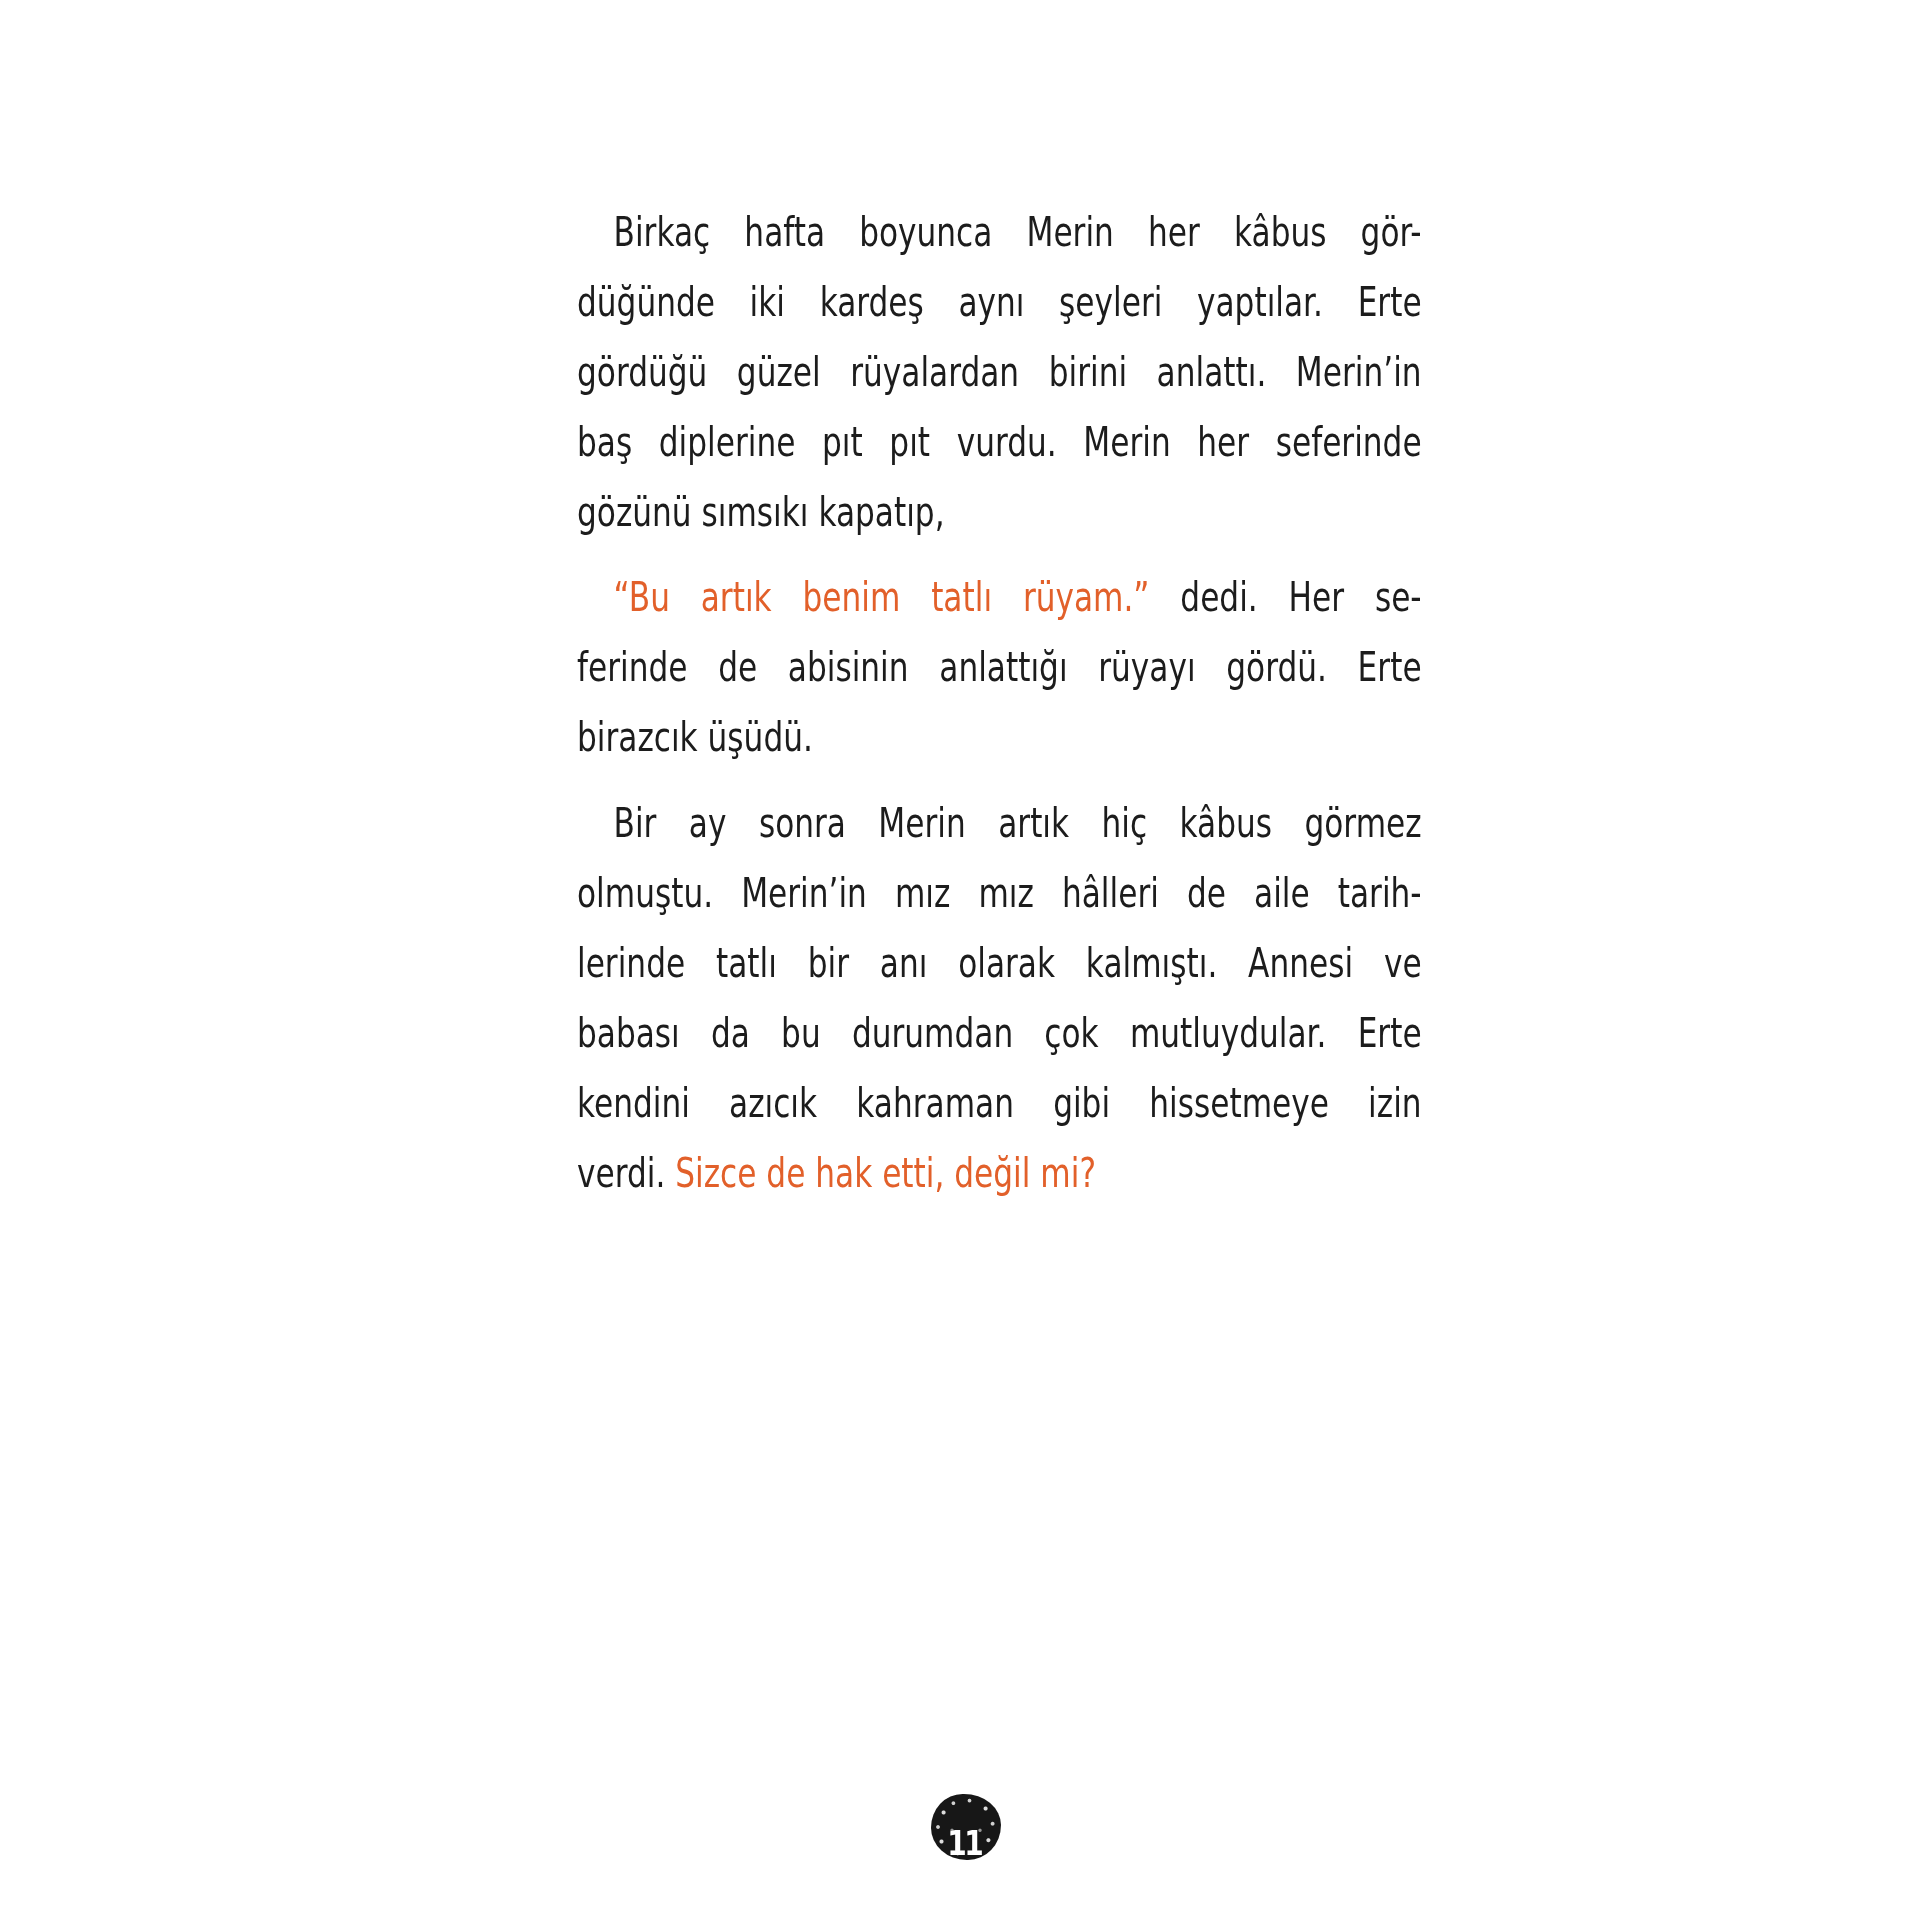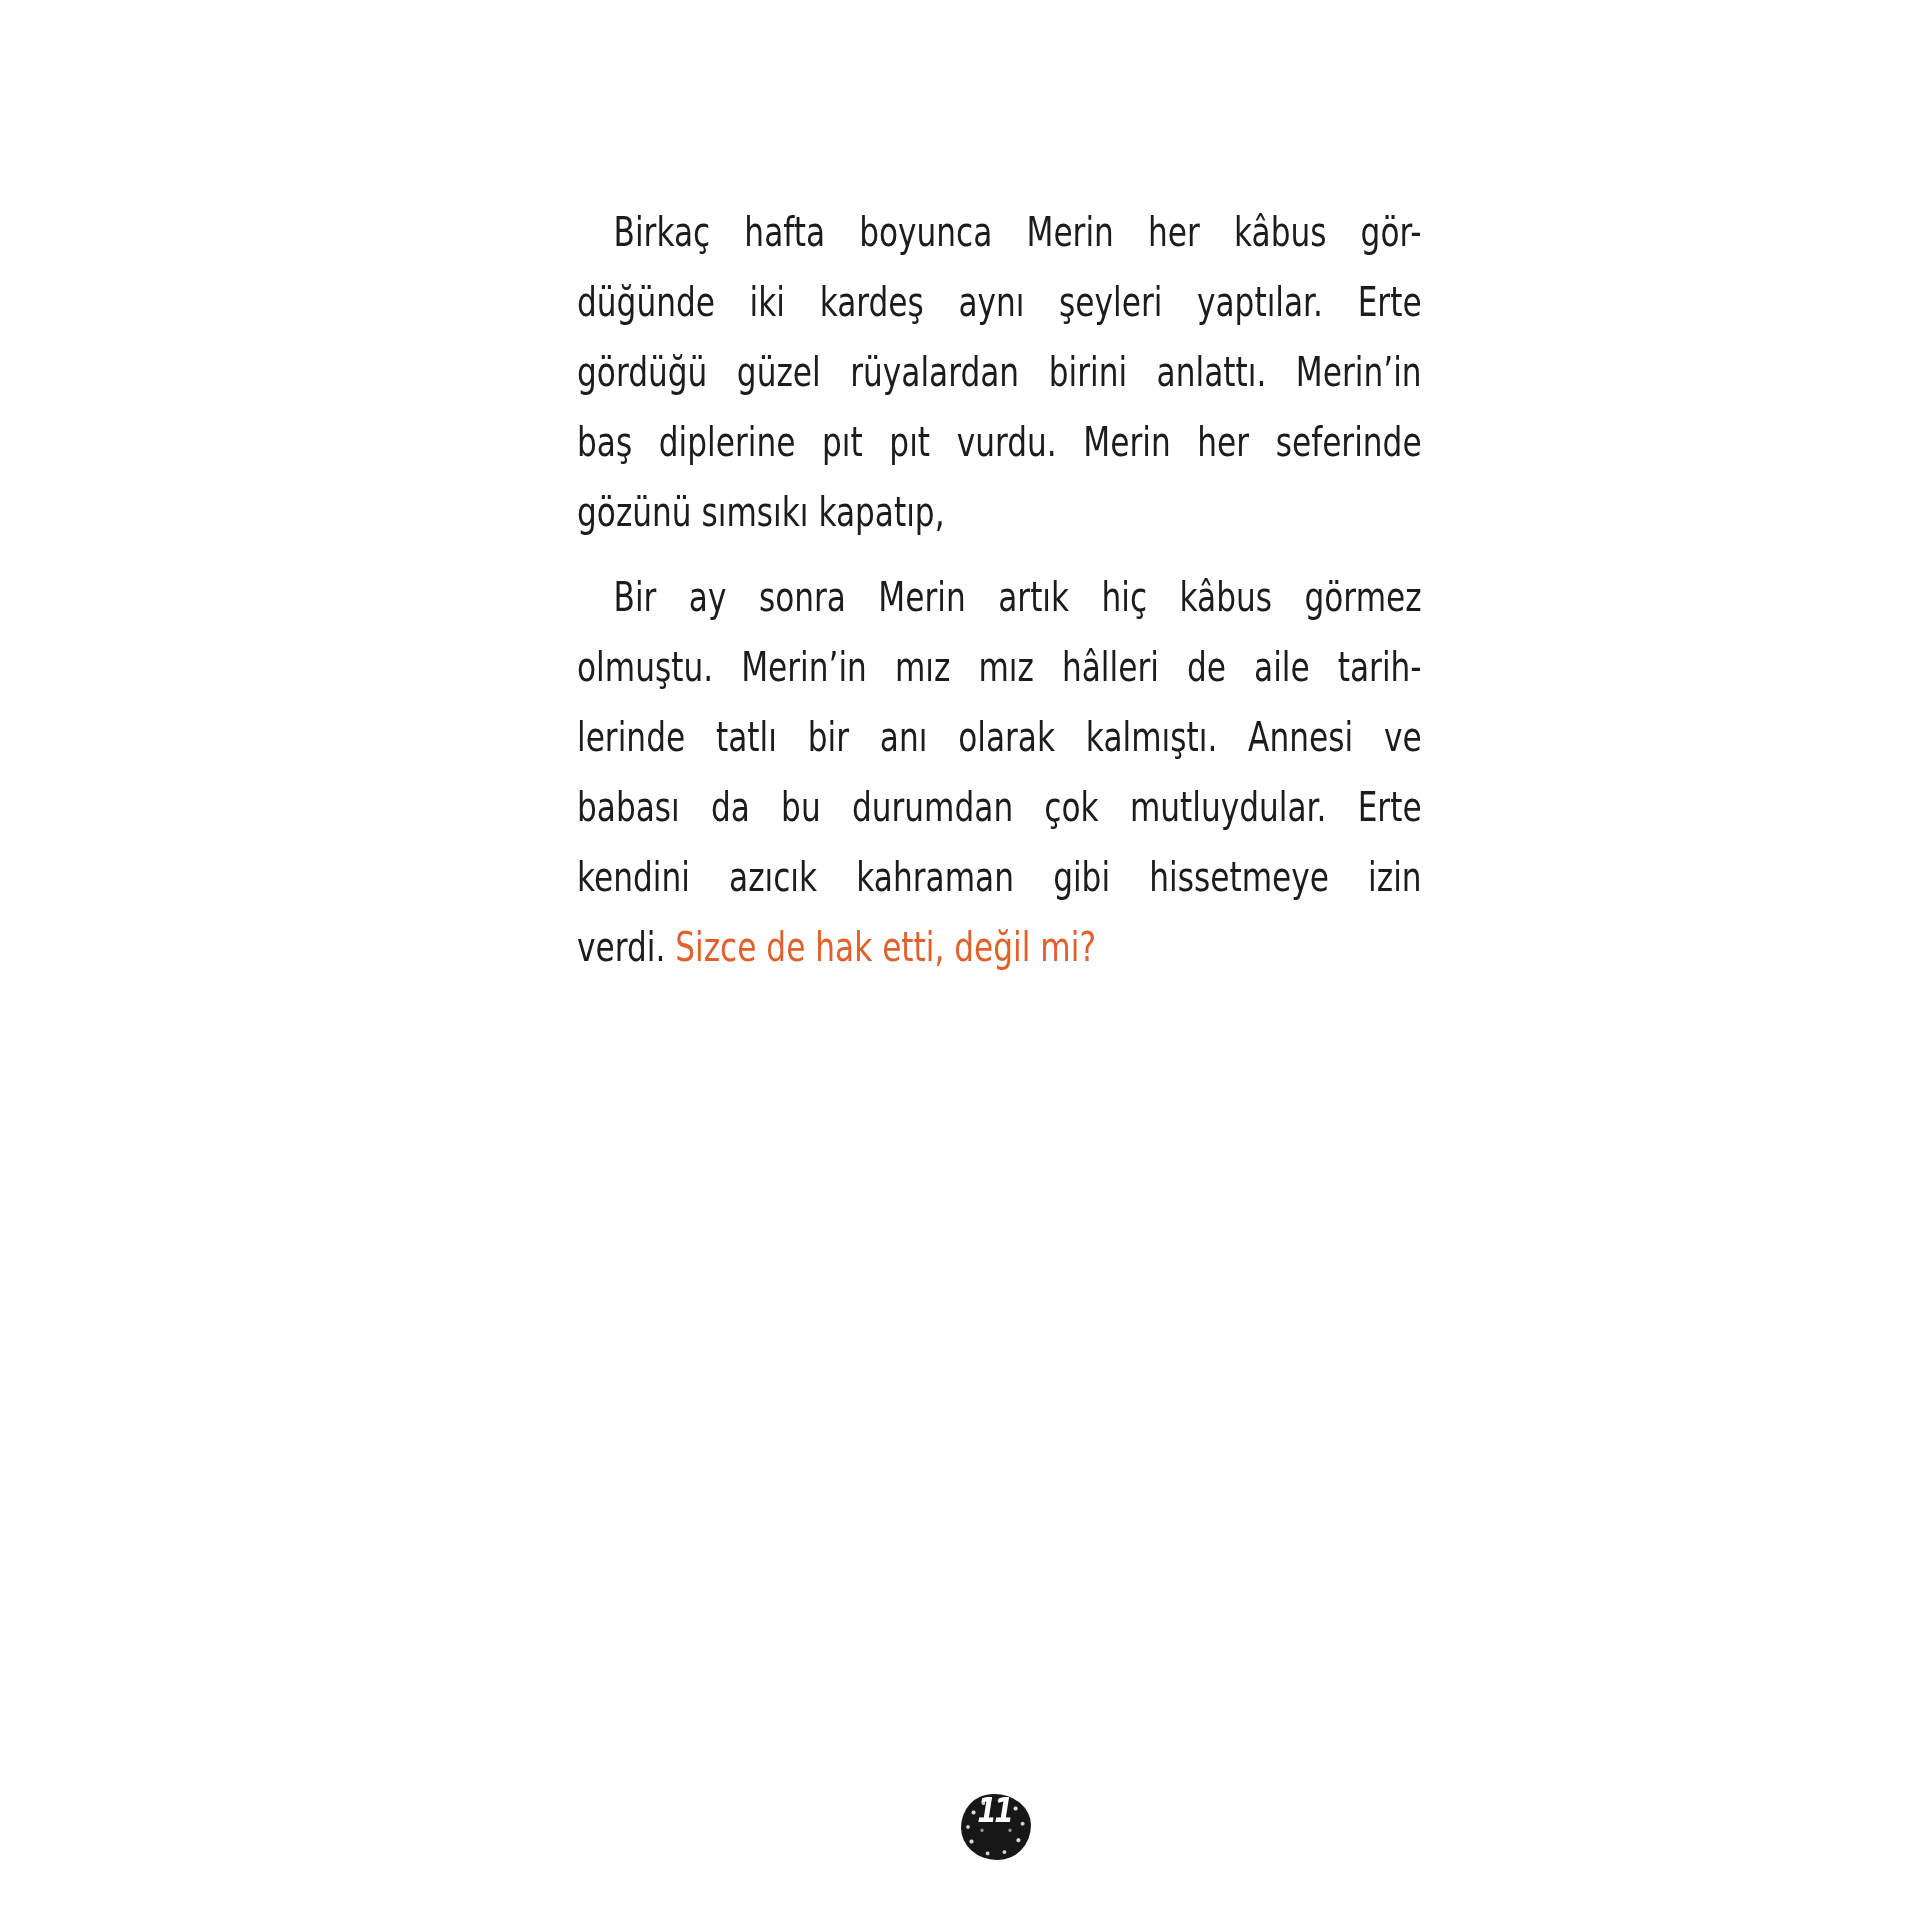--- a/index.html
+++ b/index.html
@@ -45,43 +45,42 @@
     width: 1062px;
   }
   .line .accent {
     color: var(--accent, #e2602a);
   }
   .line .ink {
     color: var(--ink, #1c1c1c);
   }
   .page-badge {
     position: absolute;
-    left: 930px;
+    left: 900px;
     top: 1794px;
     width: 70px;
     height: 66px;
     background-color: #171717;
     border-radius: 46% 54% 48% 52% / 52% 48% 54% 50%;
     background-image:
       radial-gradient(circle at 18% 28%, rgba(255,255,255,0.85) 0 1.5px, transparent 2.5px),
       radial-gradient(circle at 32% 14%, rgba(255,255,255,0.8) 0 1.4px, transparent 2.3px),
       radial-gradient(circle at 55% 10%, rgba(255,255,255,0.8) 0 1.4px, transparent 2.3px),
       radial-gradient(circle at 78% 22%, rgba(255,255,255,0.85) 0 1.5px, transparent 2.5px),
       radial-gradient(circle at 88% 45%, rgba(255,255,255,0.8) 0 1.4px, transparent 2.4px),
       radial-gradient(circle at 82% 70%, rgba(255,255,255,0.85) 0 1.5px, transparent 2.5px),
       radial-gradient(circle at 62% 88%, rgba(255,255,255,0.8) 0 1.4px, transparent 2.4px),
       radial-gradient(circle at 38% 90%, rgba(255,255,255,0.8) 0 1.4px, transparent 2.4px),
       radial-gradient(circle at 15% 72%, rgba(255,255,255,0.85) 0 1.5px, transparent 2.5px),
       radial-gradient(circle at 10% 50%, rgba(255,255,255,0.8) 0 1.4px, transparent 2.3px),
       radial-gradient(circle at 30% 55%, rgba(255,255,255,0.55) 0 1.2px, transparent 2.1px),
       radial-gradient(circle at 70% 55%, rgba(255,255,255,0.55) 0 1.2px, transparent 2.1px);
     display: flex;
-    align-items: flex-start;
+    align-items: flex-end;
     justify-content: center;
-    font-style: italic;
   }
   .page-badge .num {
     color: #ffffff;
     font-size: 33px;
     font-weight: bold;
     letter-spacing: -2.9px;
     transform: scaleX(0.85);
     line-height: 1;
     padding-right: 2.9px;
   }
@@ -92,20 +91,25 @@
 <div class="page">
   <main class="text-block">
       <div class="para">
         <div class="line j indent"><span class="ink">Birkaç hafta boyunca Merin her kâbus gör-</span></div>
         <div class="line j"><span class="ink">düğünde iki kardeş aynı şeyleri yaptılar. Erte</span></div>
         <div class="line j"><span class="ink">gördüğü güzel rüyalardan birini anlattı. Merin’in</span></div>
         <div class="line j"><span class="ink">baş diplerine pıt pıt vurdu. Merin her seferinde</span></div>
         <div class="line"><span class="ink">gözünü sımsıkı kapatıp,</span></div>
       </div>
       <div class="para">
+        <div class="line j indent"><span class="accent">“Bu artık benim tatlı rüyam.”</span><span class="ink"> dedi. Her se-</span></div>
+        <div class="line j"><span class="ink">ferinde de abisinin anlattığı rüyayı gördü. Erte</span></div>
+        <div class="line"><span class="ink">birazcık üşüdü.</span></div>
+      </div>
+      <div class="para">
         <div class="line j indent"><span class="ink">Bir ay sonra Merin artık hiç kâbus görmez</span></div>
         <div class="line j"><span class="ink">olmuştu. Merin’in mız mız hâlleri de aile tarih-</span></div>
         <div class="line j"><span class="ink">lerinde tatlı bir anı olarak kalmıştı. Annesi ve</span></div>
         <div class="line j"><span class="ink">babası da bu durumdan çok mutluydular. Erte</span></div>
         <div class="line j"><span class="ink">kendini azıcık kahraman gibi hissetmeye izin</span></div>
         <div class="line"><span class="ink">verdi. </span><span class="accent">Sizce de hak etti, değil mi?</span></div>
       </div>
     </main>
   <div class="page-badge">
     <span class="num">11</span>

